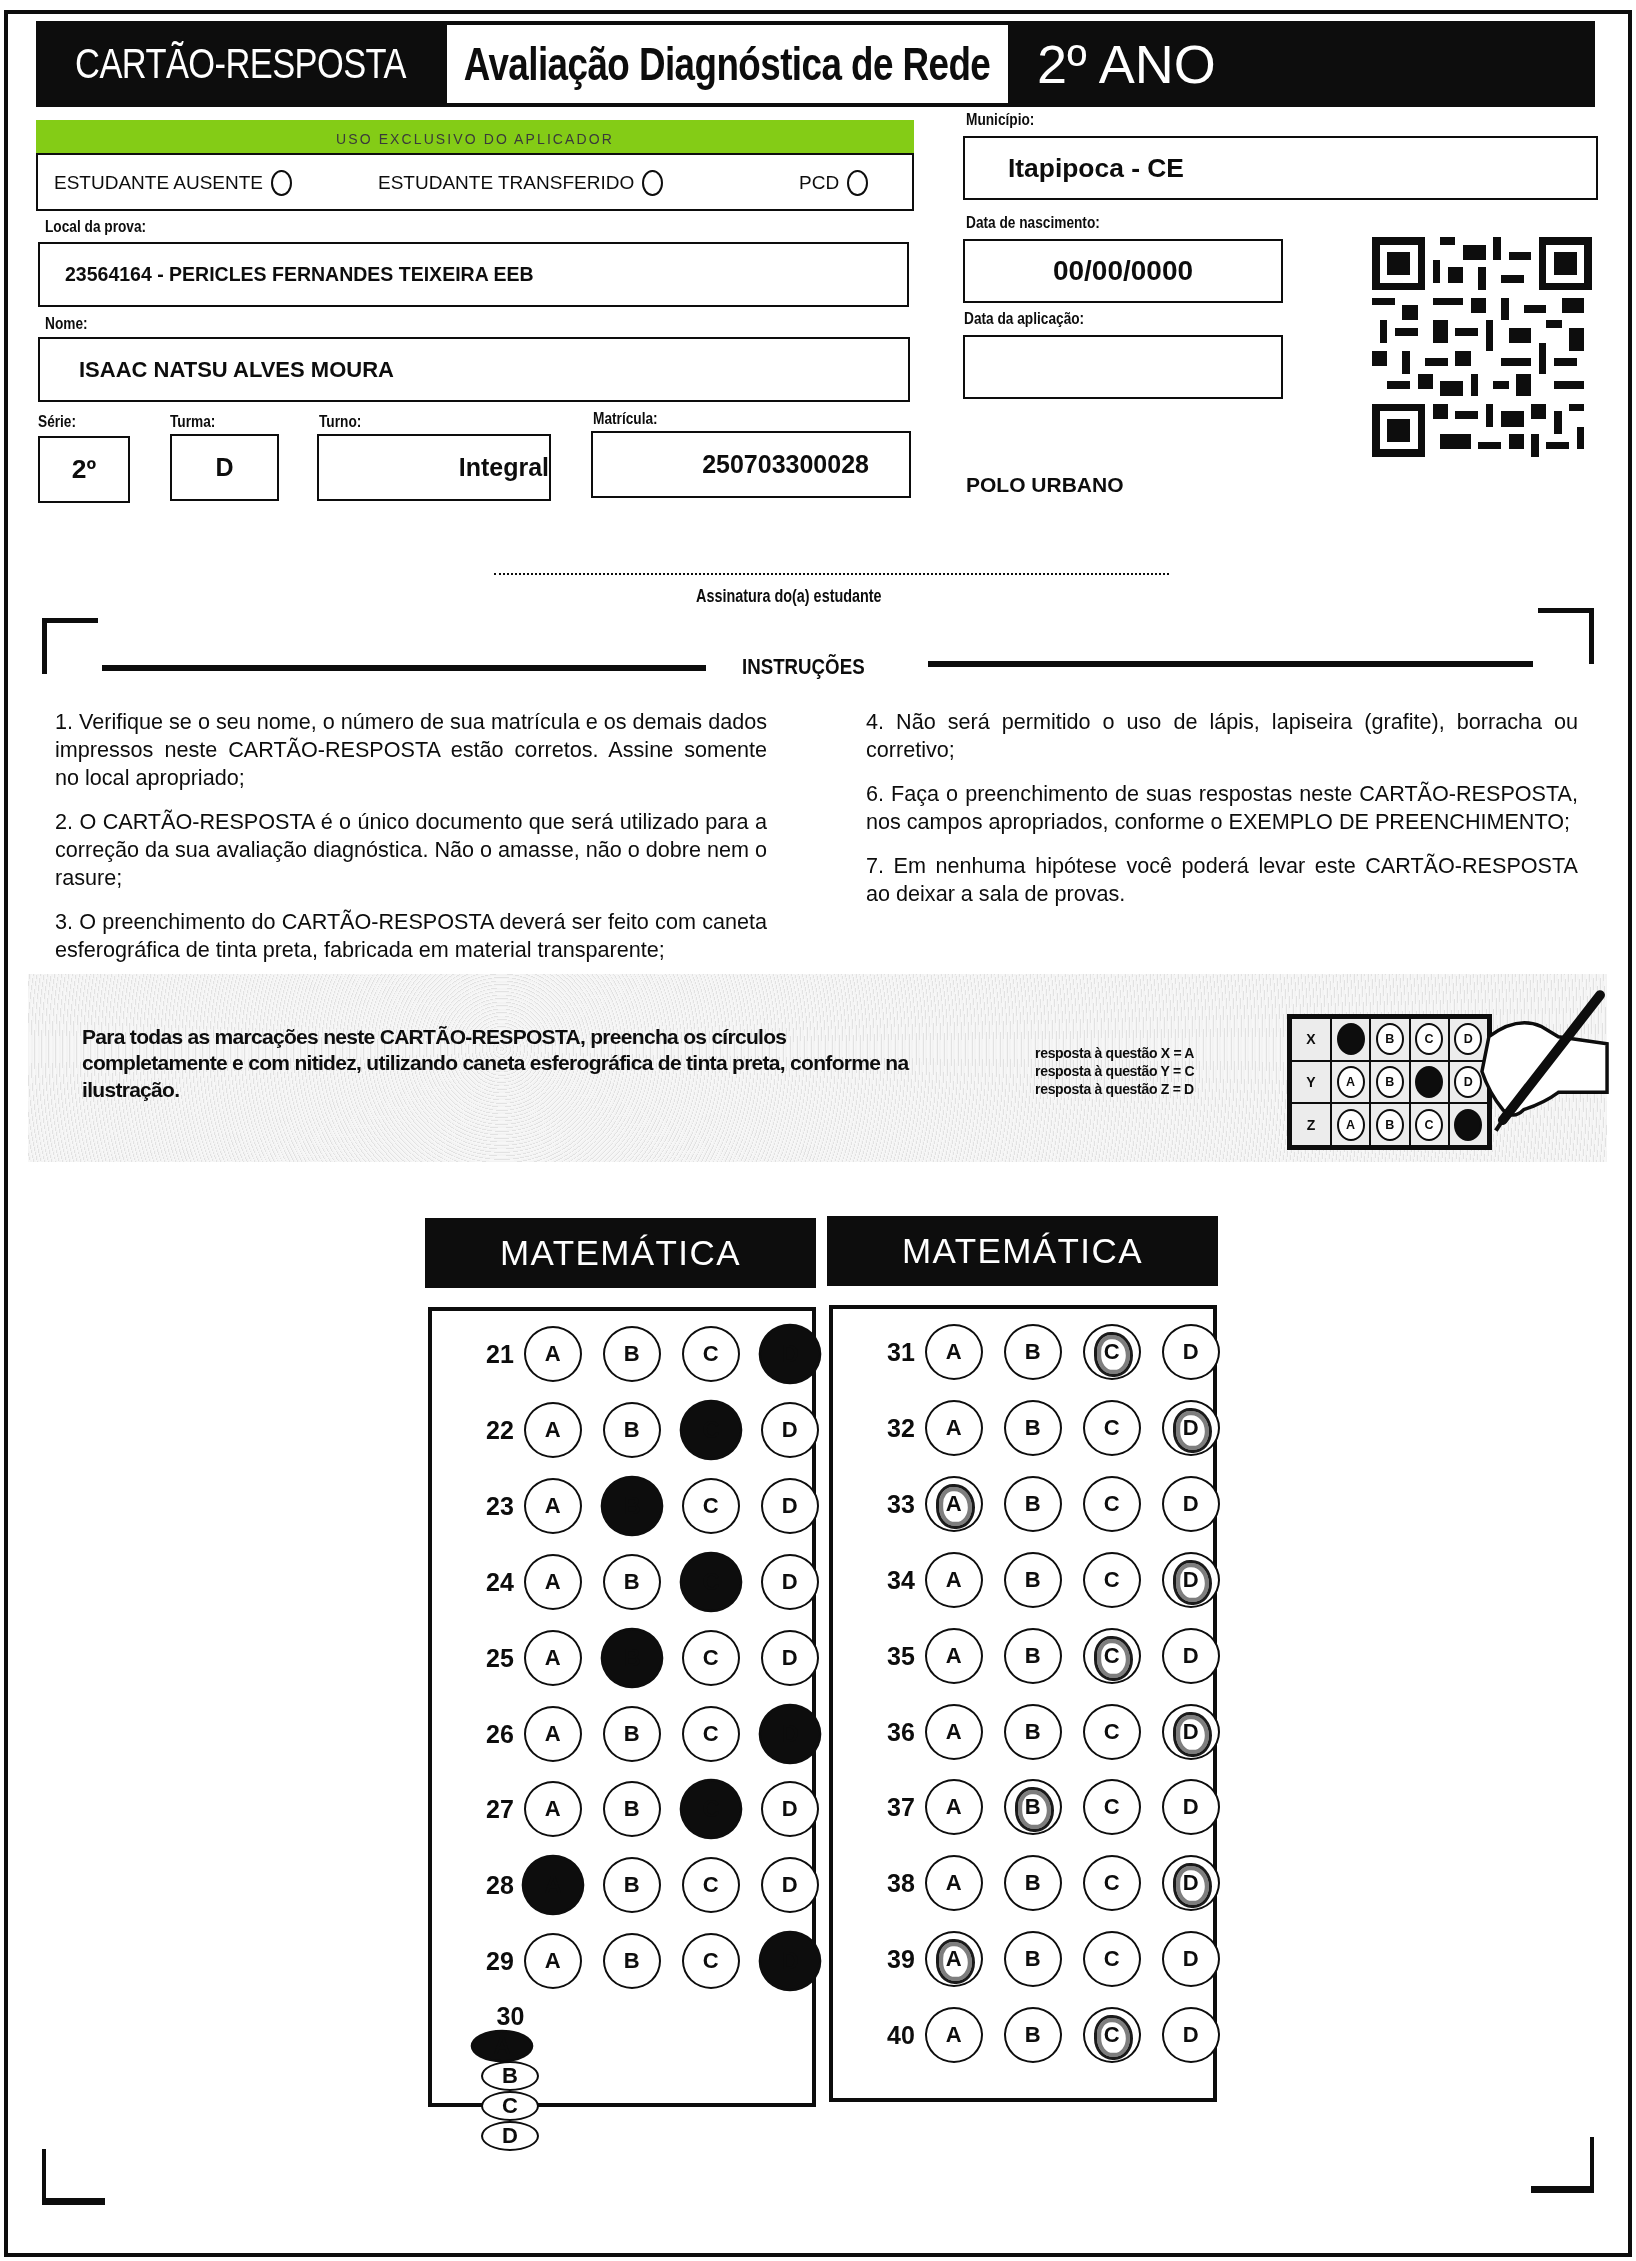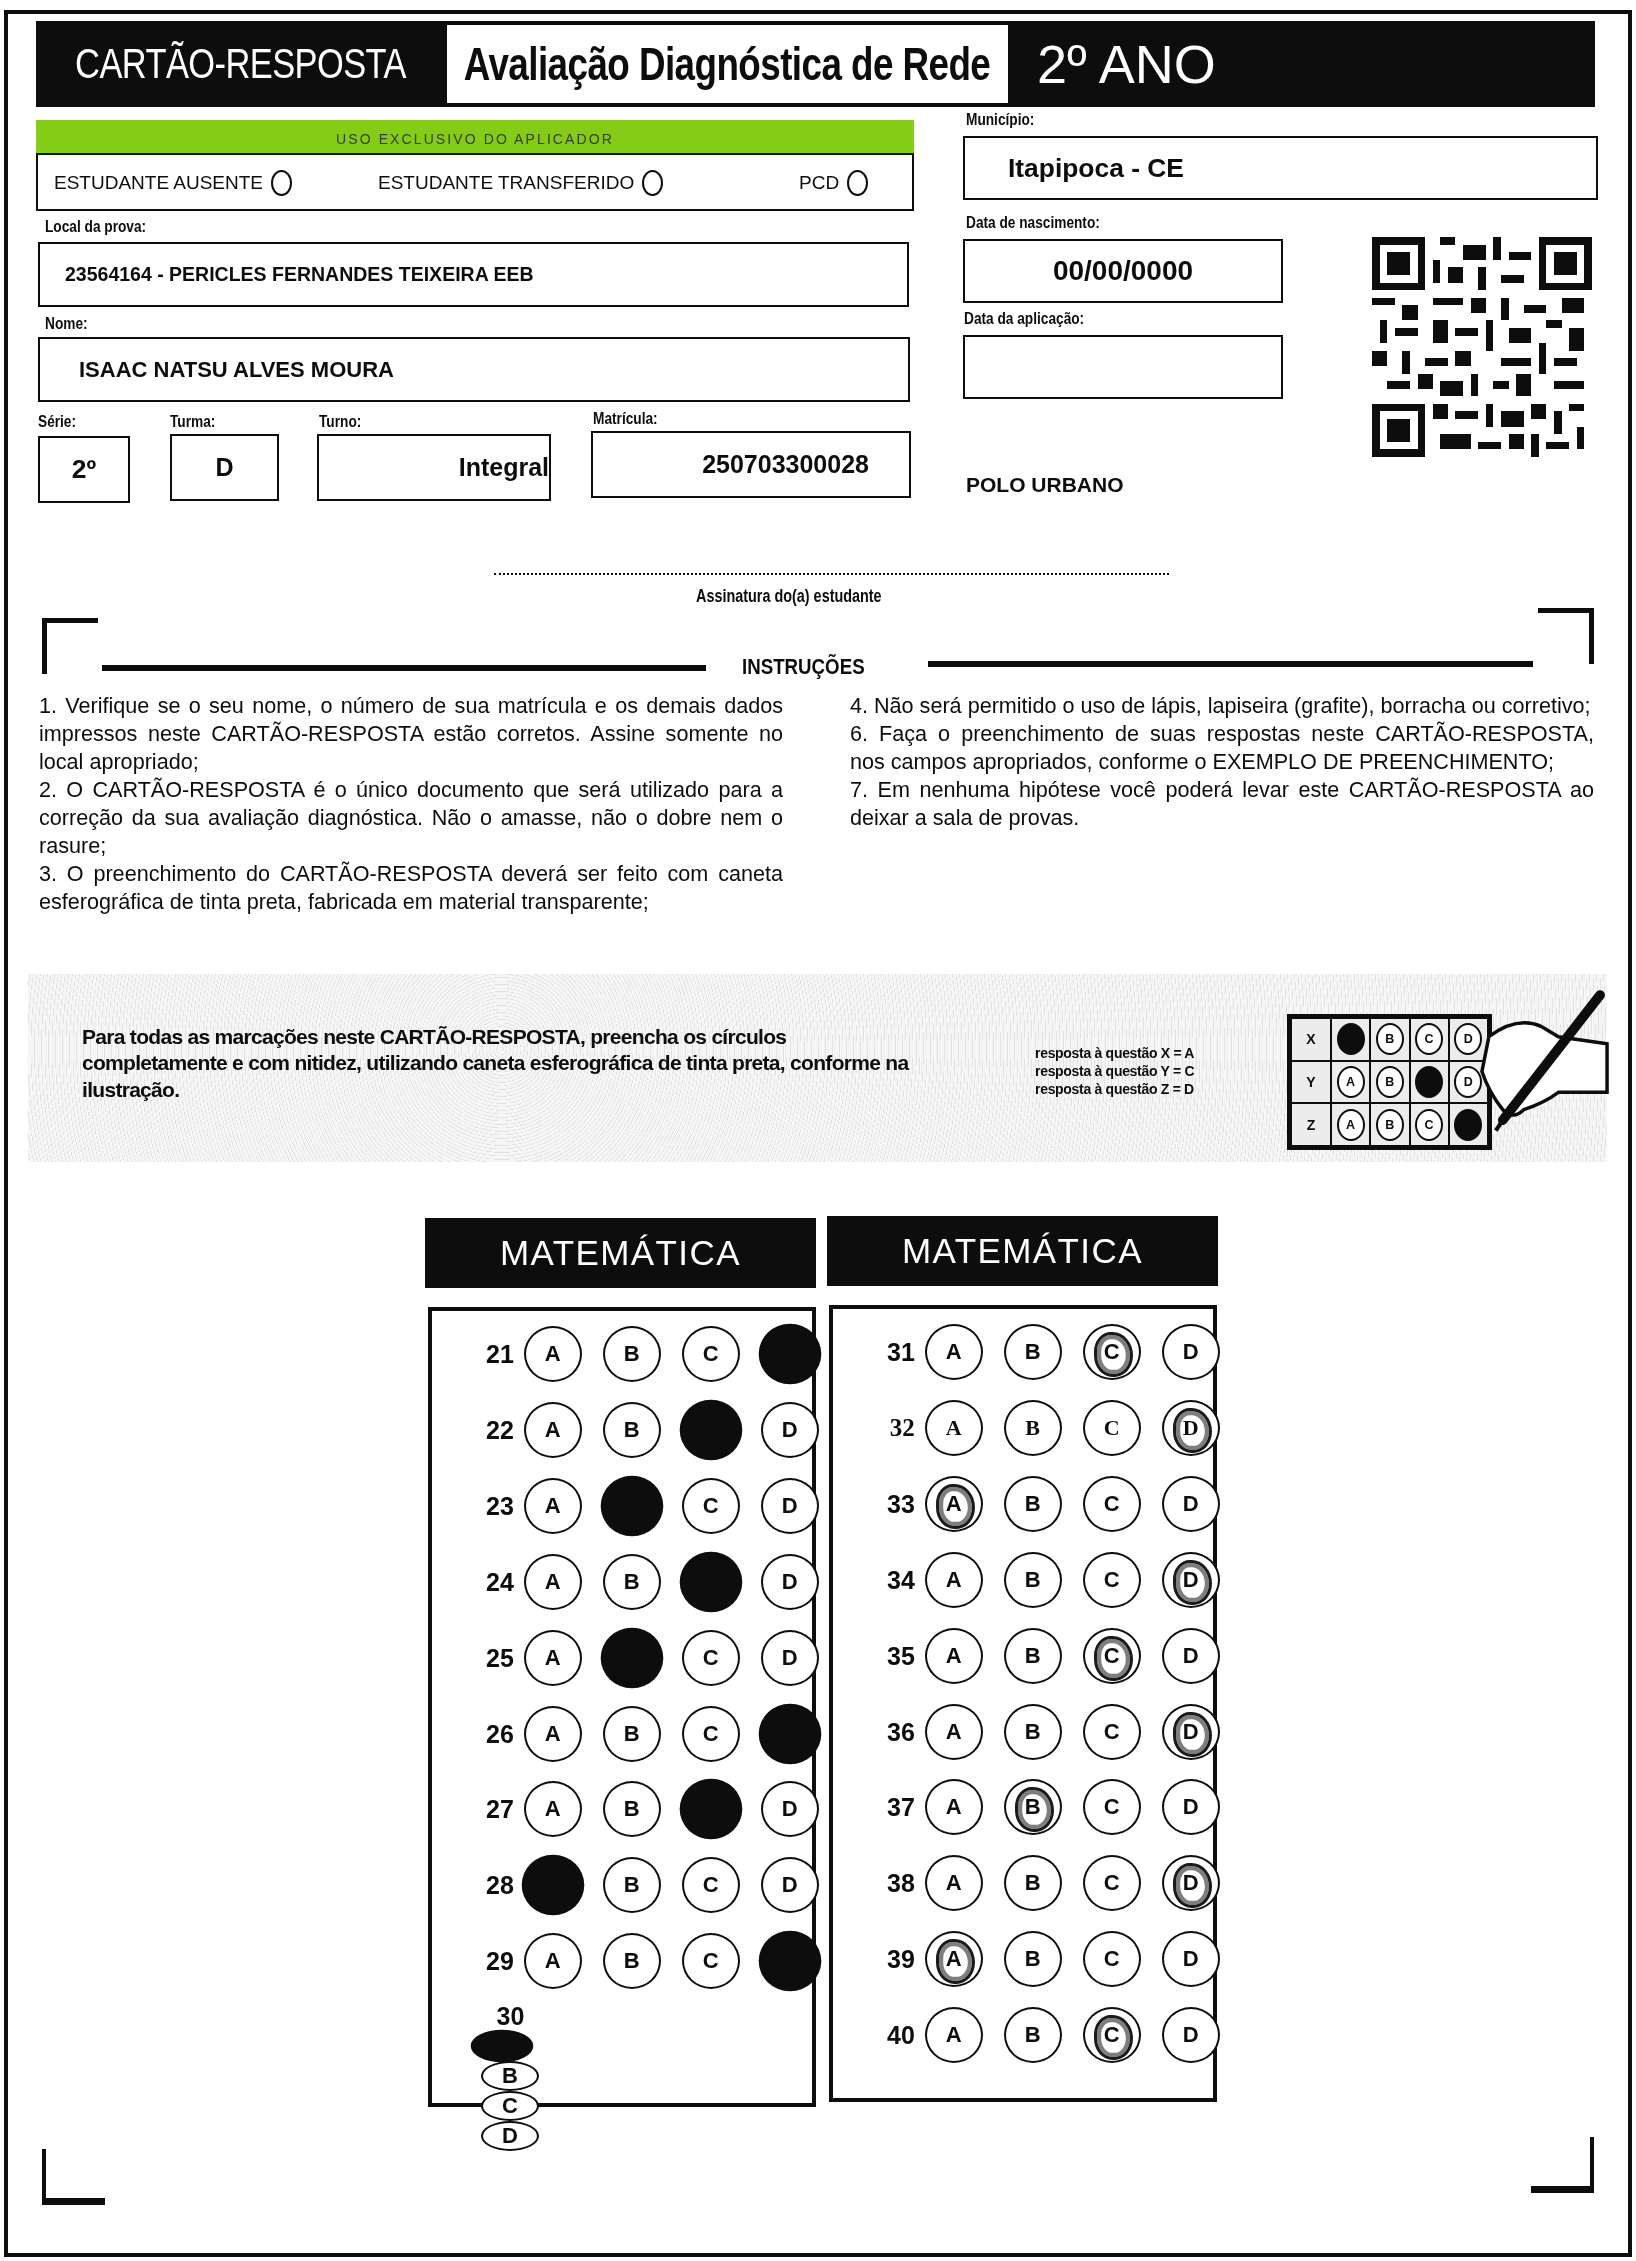--- a/index.html
+++ b/index.html
@@ -32,21 +32,21 @@
   
   .qr { left: 1372px; top: 237px; width: 220px; height: 220px; }
 
   .sigline { left: 494px; top: 573px; width: 675px; border-top: 2.8px dotted #0d0d0d; }
   .siglabel { left: 696px; top: 586px; font-size: 18px; font-weight: bold; transform: scaleX(0.8); transform-origin: left; white-space: nowrap; }
 
   .corner { border-color: #0d0d0d; border-style: solid; }
   .instr-line { height: 5.6px; background: #0d0d0d; }
   .instr-title { left: 742px; top: 654px; font-size: 22px; font-weight: bold; transform: scaleX(0.85); transform-origin: left; }
   .instr-col { font-size: 21.6px; line-height: 28px; text-align: justify; transform-origin: left top; }
-  .instr-col p { margin: 0; }
+  .instr-col p { margin: 16px; }
 
   
   .example { left: 28px; top: 974px; width: 1579px; height: 188px;
              background: repeating-radial-gradient(circle at 30% 40%, #f3f3f3 0 1.4px, #e2e2e2 1.4px 2.1px, #f7f7f7 2.1px 3.5px); }
   .ex-text { left: 82px; top: 1024px; width: 835px; font-size: 21px; font-weight: bold; line-height: 26.4px; letter-spacing: -0.7px; }
   .ex-legend { left: 1035px; top: 1044px; font-size: 14px; font-weight: bold; line-height: 18px; letter-spacing: -0.3px; }
   .ex-grid { left: 1287px; top: 1014px; width: 205px; height: 136px; border: 4.2px solid #0d0d0d;
              display: grid; grid-template-columns: 40px repeat(4, 1fr); grid-template-rows: repeat(3, 1fr); background: #ececec; }
   .ex-grid > div { border: 1.4px solid #0d0d0d; display: flex; align-items: center; justify-content: center; font-size: 14px; font-weight: bold; }
   .ex-bub { width: 28px; height: 32px; border: 2.8px solid #0d0d0d; border-radius: 50%; display: flex; align-items: center; justify-content: center; font-size: 12.5px; font-weight: bold; background: #fff; }
@@ -352,21 +352,21 @@
     </div>
   </div>
 <div class="abs grid-box" style="left:829px; top:1305px; width:388px; height:797px;" id="grid-1">
     <div class="q-row" style="top: 8.3px;">
       <span class="q-num">31</span>
       <span class="bub first">A</span>
       <span class="bub">B</span>
       <span class="bub scribble">C</span>
       <span class="bub">D</span>
     </div>
-    <div class="q-row" style="top: 84px; font-family: Liberation Serif, serif;">
+    <div class="q-row" style="top: 84px;">
       <span class="q-num">32</span>
       <span class="bub first">A</span>
       <span class="bub">B</span>
       <span class="bub">C</span>
       <span class="bub scribble">D</span>
     </div>
     <div class="q-row" style="top: 160px;">
       <span class="q-num">33</span>
       <span class="bub first scribble">A</span>
       <span class="bub">B</span>

